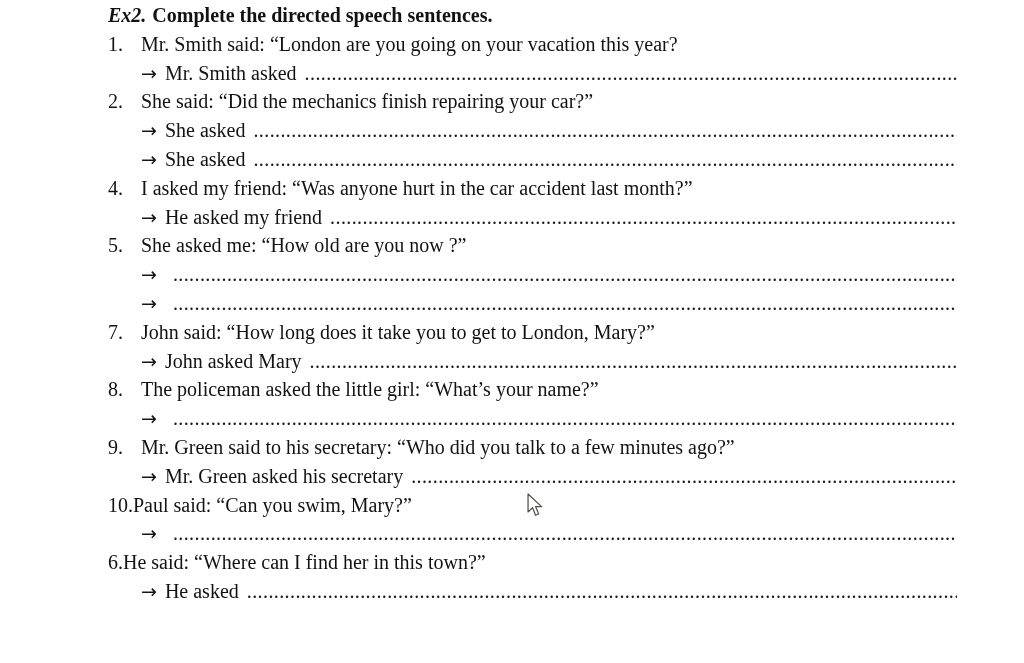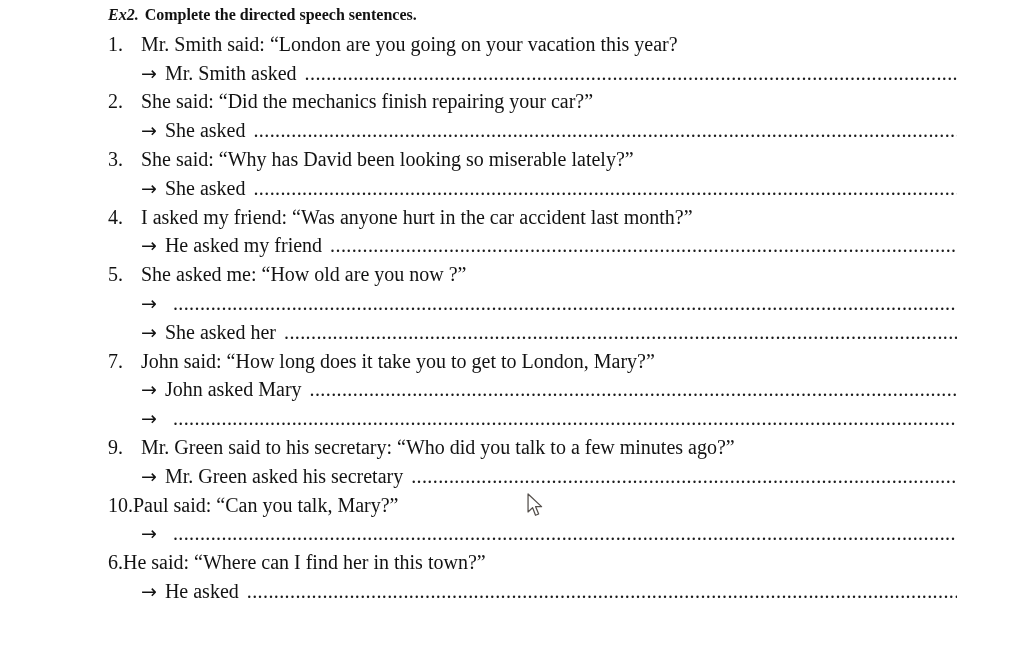--- a/index.html
+++ b/index.html
@@ -18,21 +18,21 @@
   .page {
     position: absolute;
     left: 0;
     top: 0;
     width: 1024px;
     height: 663px;
     box-sizing: border-box;
     padding: 1px 67px 0 108px;
   }
   .title {
-    font-size: 16px;
+    font-size: 20px;
     line-height: 28.8px;
     font-weight: bold;
     white-space: nowrap;
   }
   .ex-label {
     font-style: italic;
     margin-right: 6px;
   }
   .line {
     font-size: 20px;
@@ -89,59 +89,58 @@
         <span class="arrow">→</span>
         <span class="atext">Mr. Smith asked</span>
         <span class="leader">............................................................................................................................................................................................................................................................................................................</span>
       </div>
       <div class="line prompt-line"><span class="num pad">2.</span><span>She said: “Did the mechanics finish repairing your car?”</span></div>
       <div class="line answer-line">
         <span class="arrow">→</span>
         <span class="atext">She asked</span>
         <span class="leader">............................................................................................................................................................................................................................................................................................................</span>
       </div>
-      <div class="line prompt-line"><span class="num pad">3.</span><span>She said: “Why has David been looking so miserable lately?”</span></div>
       <div class="line answer-line">
         <span class="arrow">→</span>
         <span class="atext">She asked</span>
         <span class="leader">............................................................................................................................................................................................................................................................................................................</span>
       </div>
       <div class="line prompt-line"><span class="num pad">4.</span><span>I asked my friend: “Was anyone hurt in the car accident last month?”</span></div>
       <div class="line answer-line">
         <span class="arrow">→</span>
         <span class="atext">He asked my friend</span>
         <span class="leader">............................................................................................................................................................................................................................................................................................................</span>
       </div>
       <div class="line prompt-line"><span class="num pad">5.</span><span>She asked me: “How old are you now ?”</span></div>
       <div class="line answer-line">
         <span class="arrow">→</span>
         <span class="leader">............................................................................................................................................................................................................................................................................................................</span>
       </div>
       <div class="line answer-line">
         <span class="arrow">→</span>
-        <span class="atext">She asked her</span>
         <span class="leader">............................................................................................................................................................................................................................................................................................................</span>
       </div>
       <div class="line prompt-line"><span class="num pad">7.</span><span>John said: “How long does it take you to get to London, Mary?”</span></div>
       <div class="line answer-line">
         <span class="arrow">→</span>
         <span class="atext">John asked Mary</span>
         <span class="leader">............................................................................................................................................................................................................................................................................................................</span>
       </div>
+      <div class="line prompt-line"><span class="num pad">8.</span><span>The policeman asked the little girl: “What’s your name?”</span></div>
       <div class="line answer-line">
         <span class="arrow">→</span>
         <span class="leader">............................................................................................................................................................................................................................................................................................................</span>
       </div>
       <div class="line prompt-line"><span class="num pad">9.</span><span>Mr. Green said to his secretary: “Who did you talk to a few minutes ago?”</span></div>
       <div class="line answer-line">
         <span class="arrow">→</span>
         <span class="atext">Mr. Green asked his secretary</span>
         <span class="leader">............................................................................................................................................................................................................................................................................................................</span>
       </div>
-      <div class="line prompt-line"><span class="num">10.</span><span>Paul said: “Can you talk, Mary?”</span></div>
+      <div class="line prompt-line"><span class="num">10.</span><span>Paul said: “Can you swim, Mary?”</span></div>
       <div class="line answer-line">
         <span class="arrow">→</span>
         <span class="leader">............................................................................................................................................................................................................................................................................................................</span>
       </div>
       <div class="line prompt-line"><span class="num">6.</span><span>He said: “Where can I find her in this town?”</span></div>
       <div class="line answer-line">
         <span class="arrow">→</span>
         <span class="atext">He asked</span>
         <span class="leader">............................................................................................................................................................................................................................................................................................................</span>
       </div>

